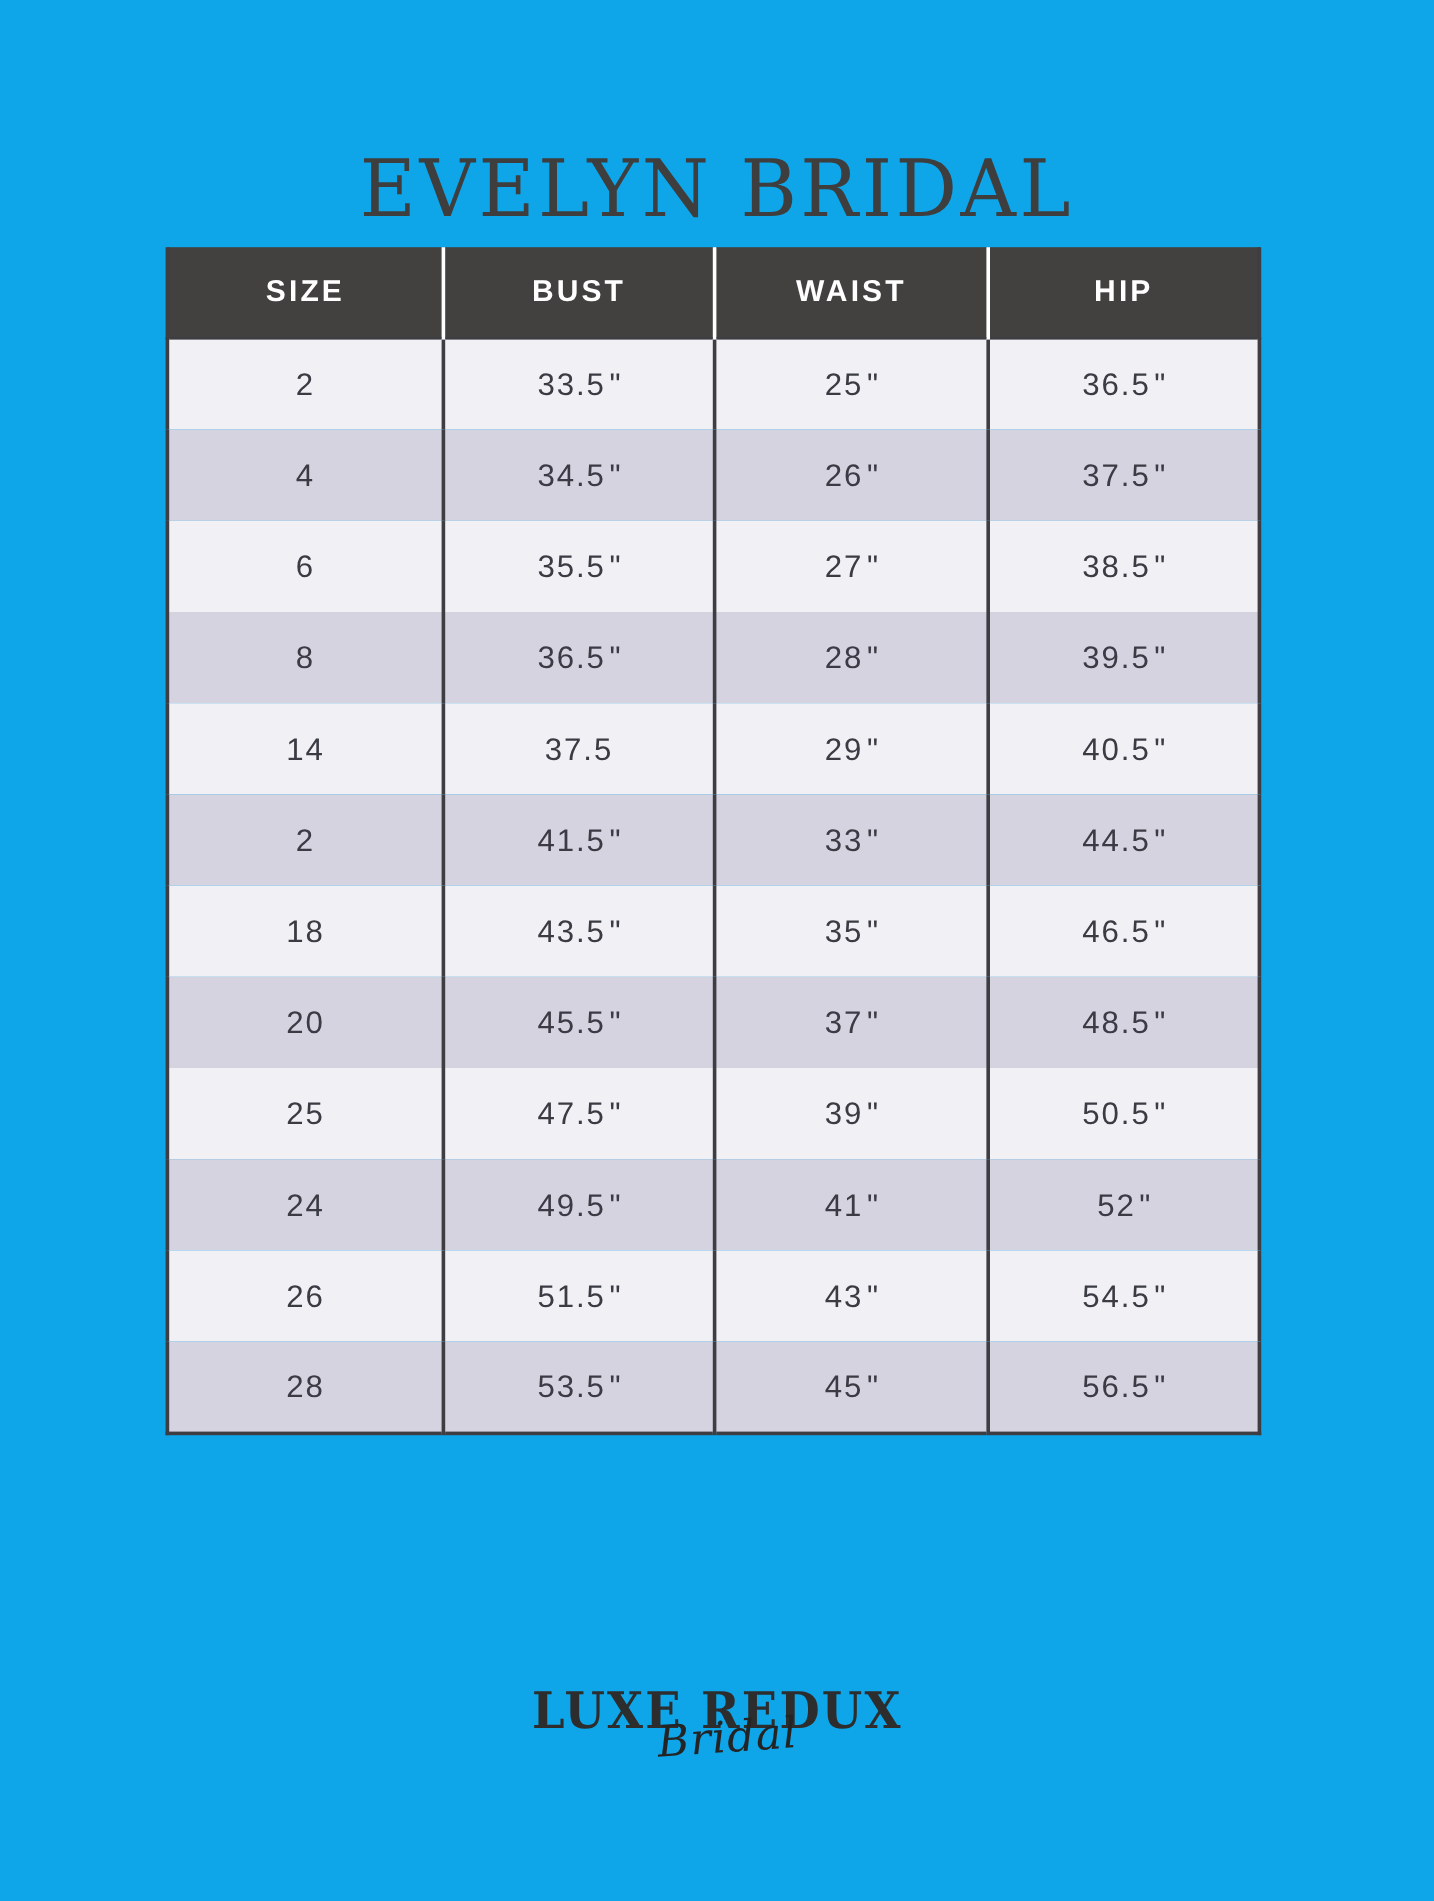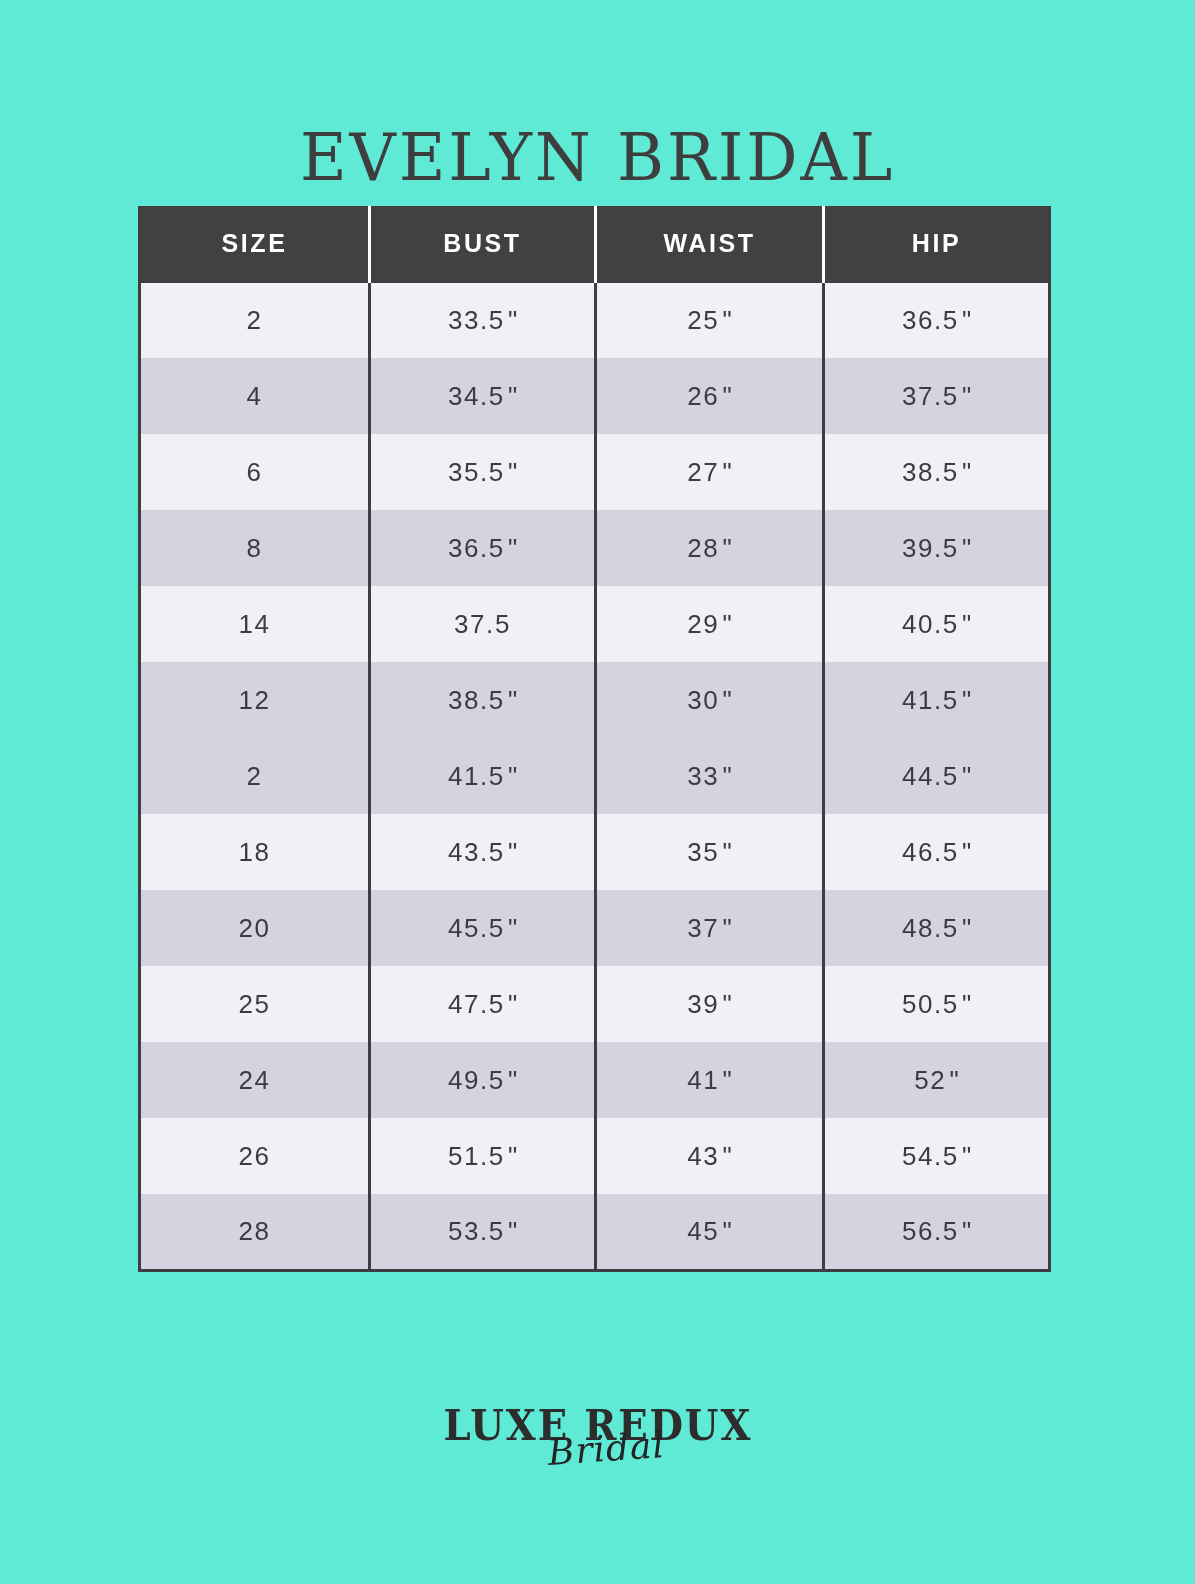--- a/index.html
+++ b/index.html
@@ -13,21 +13,21 @@
     font-family: "Liberation Sans", sans-serif;
     -webkit-font-smoothing: antialiased;
     position: relative;
     overflow: hidden;
   }
 
   .page {
     width: 1195px;
     height: 1584px;
     position: relative;
-    background: #5eead4;
+    background: #0ea5e9;
     box-sizing: border-box;
   }
 
   
   .brand-title {
     position: absolute;
     top: 74px;
     left: 0;
     width: 1195px;
     text-align: center;
@@ -189,26 +189,20 @@
             <td>28<span class="inch">"</span></td>
             <td>39.5<span class="inch">"</span></td>
           </tr>
           <tr class="row-light">
             <td>14</td>
             <td>37.5</td>
             <td>29<span class="inch">"</span></td>
             <td>40.5<span class="inch">"</span></td>
           </tr>
           <tr class="row-dark">
-            <td>12</td>
-            <td>38.5<span class="inch">"</span></td>
-            <td>30<span class="inch">"</span></td>
-            <td>41.5<span class="inch">"</span></td>
-          </tr>
-          <tr class="row-dark">
             <td>2</td>
             <td>41.5<span class="inch">"</span></td>
             <td>33<span class="inch">"</span></td>
             <td>44.5<span class="inch">"</span></td>
           </tr>
           <tr class="row-light">
             <td>18</td>
             <td>43.5<span class="inch">"</span></td>
             <td>35<span class="inch">"</span></td>
             <td>46.5<span class="inch">"</span></td>

